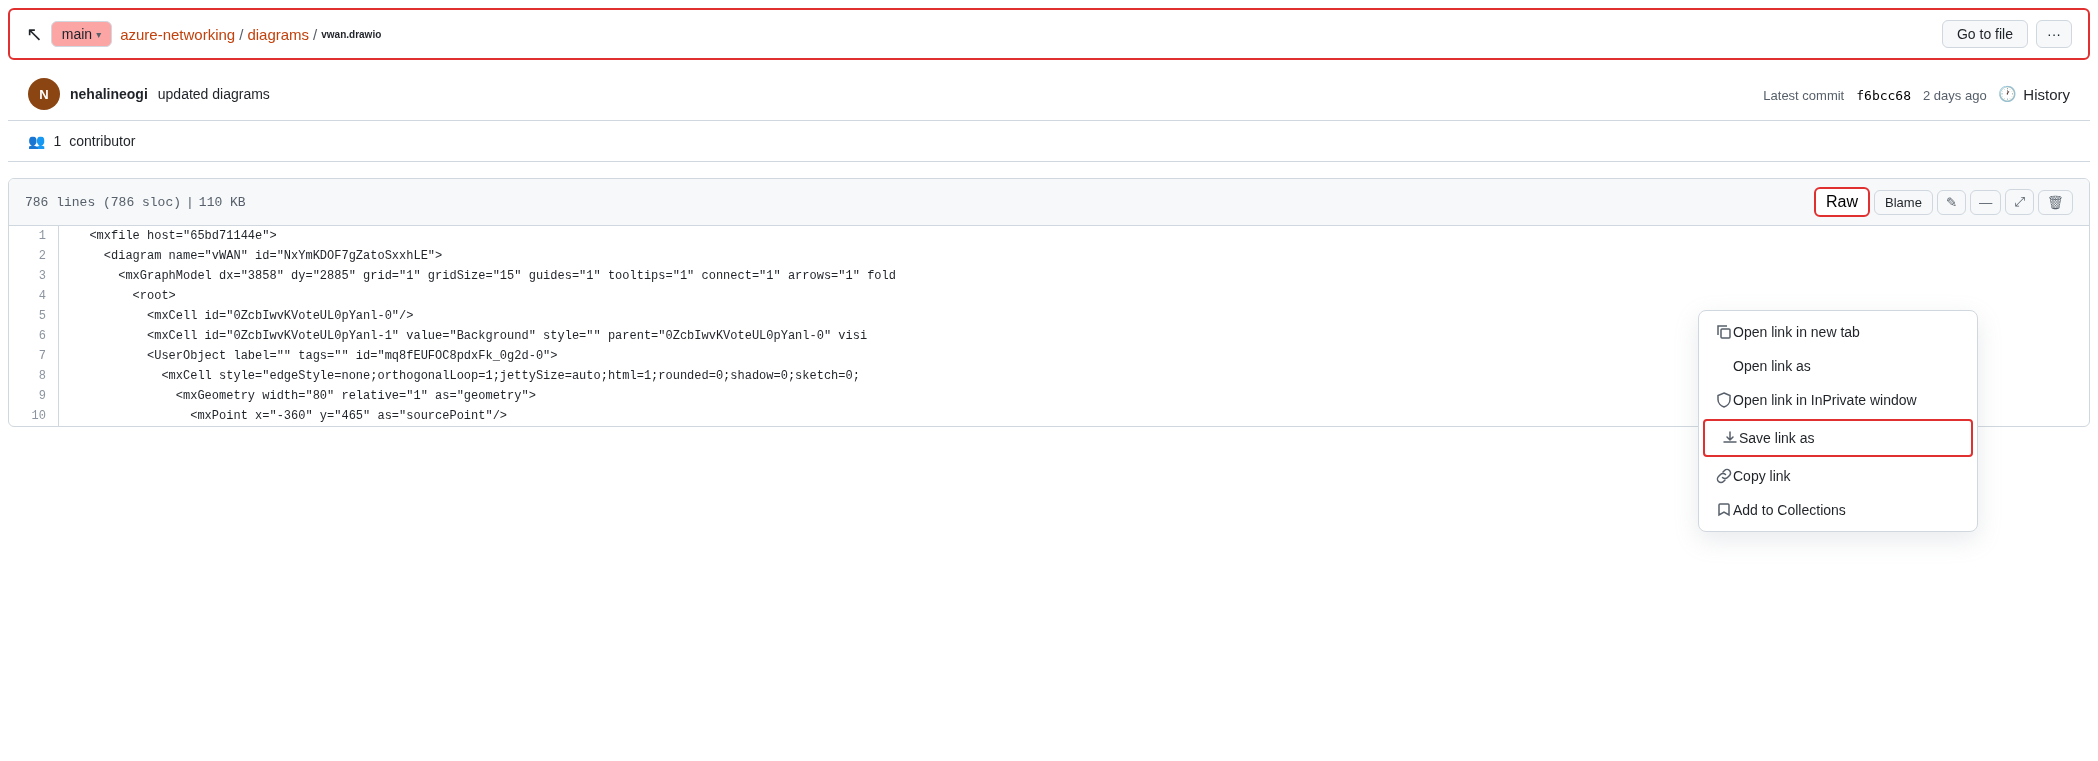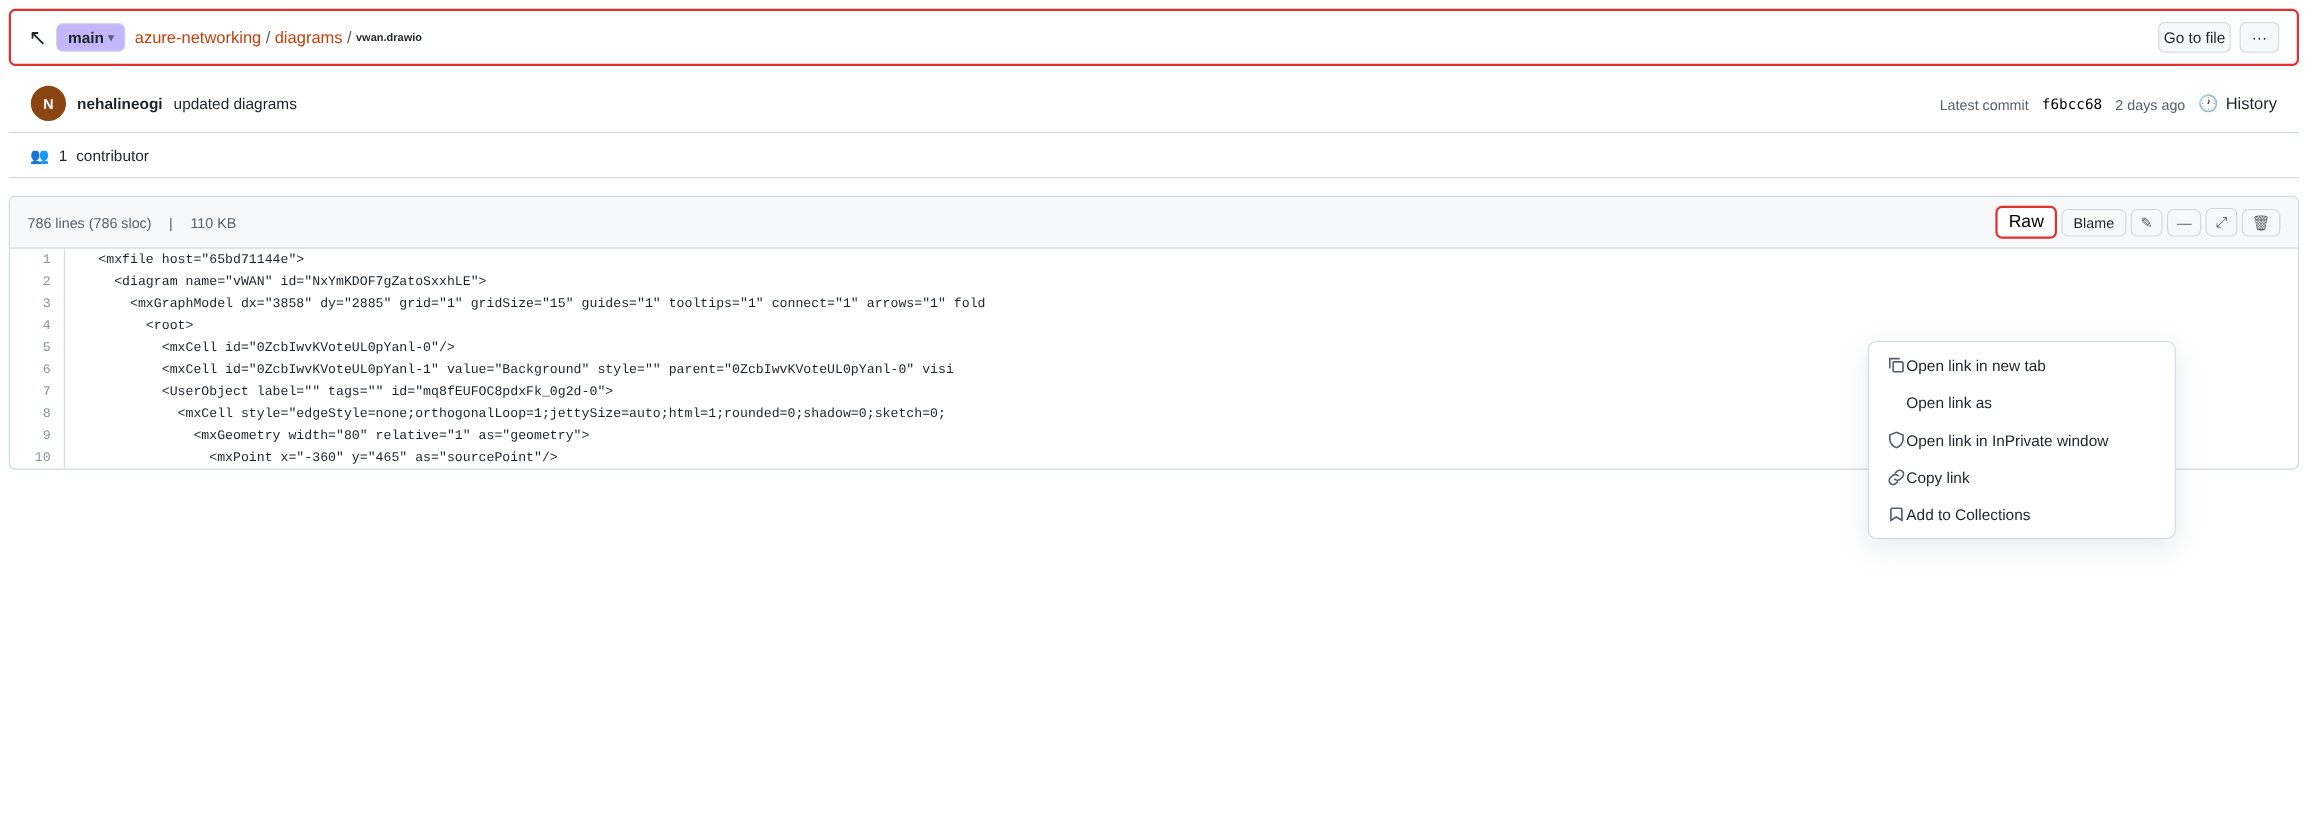--- a/index.html
+++ b/index.html
@@ -27,22 +27,22 @@
     }
     .branch-selector {
       display: flex;
       align-items: center;
       gap: 4px;
       padding: 4px 10px;
       border: 1px solid #d0d7de;
       border-radius: 6px;
       cursor: pointer;
       font-size: 14px;
-      font-weight: 700;
-      background: #c4b5fd;
+      font-weight: 400;
+      background: #fca5a5;
     }
     .branch-selector .chevron {
       font-size: 10px;
       color: #57606a;
     }
     .breadcrumb {
       display: flex;
       align-items: center;
       gap: 4px;
       font-size: 15px;
@@ -56,21 +56,21 @@
     .breadcrumb .current { font-weight: 700; font-size: 10px; }
     .top-bar-right {
       display: flex;
       align-items: center;
       gap: 8px;
     }
     .btn {
       display: inline-flex;
       align-items: center;
       gap: 6px;
-      padding: 5px 4px;
+      padding: 5px 14px;
       border: 1px solid #d0d7de;
       border-radius: 6px;
       background: #f6f8fa;
       cursor: pointer;
       font-size: 14px;
       font-weight: 500;
       color: #1f2328;
     }
     .btn-dots {
       padding: 5px 10px;
@@ -156,23 +156,24 @@
       display: flex;
       align-items: center;
       justify-content: space-between;
       padding: 8px 16px;
       background: #f6f8fa;
       border-bottom: 1px solid #d0d7de;
     }
     .file-meta {
       display: flex;
       align-items: center;
-      gap: 16px;
+      gap: 5px;
       font-size: 13px;
       color: #57606a;
+      font-family: Liberation Mono, monospace;
     }
     .file-actions {
       display: flex;
       align-items: center;
       gap: 4px;
     }
     .file-action-btn {
       padding: 4px 10px;
       border: 1px solid #d0d7de;
       border-radius: 6px;
@@ -404,20 +405,29 @@
       <span>Open link as</span>
     </div>
     <div class="context-menu-item">
       <span class="context-menu-icon">
         <svg width="16" height="16" viewBox="0 0 16 16" fill="none">
           <path d="M8 1l6 2.5v4C14 11 11 14 8 15 5 14 2 11 2 7.5v-4L8 1z" stroke="currentColor" stroke-width="1.5"></path>
         </svg>
       </span>
       <span>Open link in InPrivate window</span>
     </div>
+    <div class="context-menu-item save-link">
+      <span class="context-menu-icon">
+        <svg width="16" height="16" viewBox="0 0 16 16" fill="none">
+          <path d="M8 2v8M5 7l3 3 3-3" stroke="currentColor" stroke-width="1.5" stroke-linecap="round"></path>
+          <path d="M2 12h12" stroke="currentColor" stroke-width="1.5" stroke-linecap="round"></path>
+        </svg>
+      </span>
+      <span>Save link as</span>
+    </div>
     <div class="context-menu-item">
       <span class="context-menu-icon">
         <svg width="16" height="16" viewBox="0 0 16 16" fill="none">
           <path d="M6.5 9.5a3.5 3.5 0 005 0l2-2a3.5 3.5 0 00-5-5L7 4" stroke="currentColor" stroke-width="1.5" stroke-linecap="round"></path>
           <path d="M9.5 6.5a3.5 3.5 0 00-5 0l-2 2a3.5 3.5 0 005 5L9 12" stroke="currentColor" stroke-width="1.5" stroke-linecap="round"></path>
         </svg>
       </span>
       <span>Copy link</span>
     </div>
     <div class="context-menu-item">

